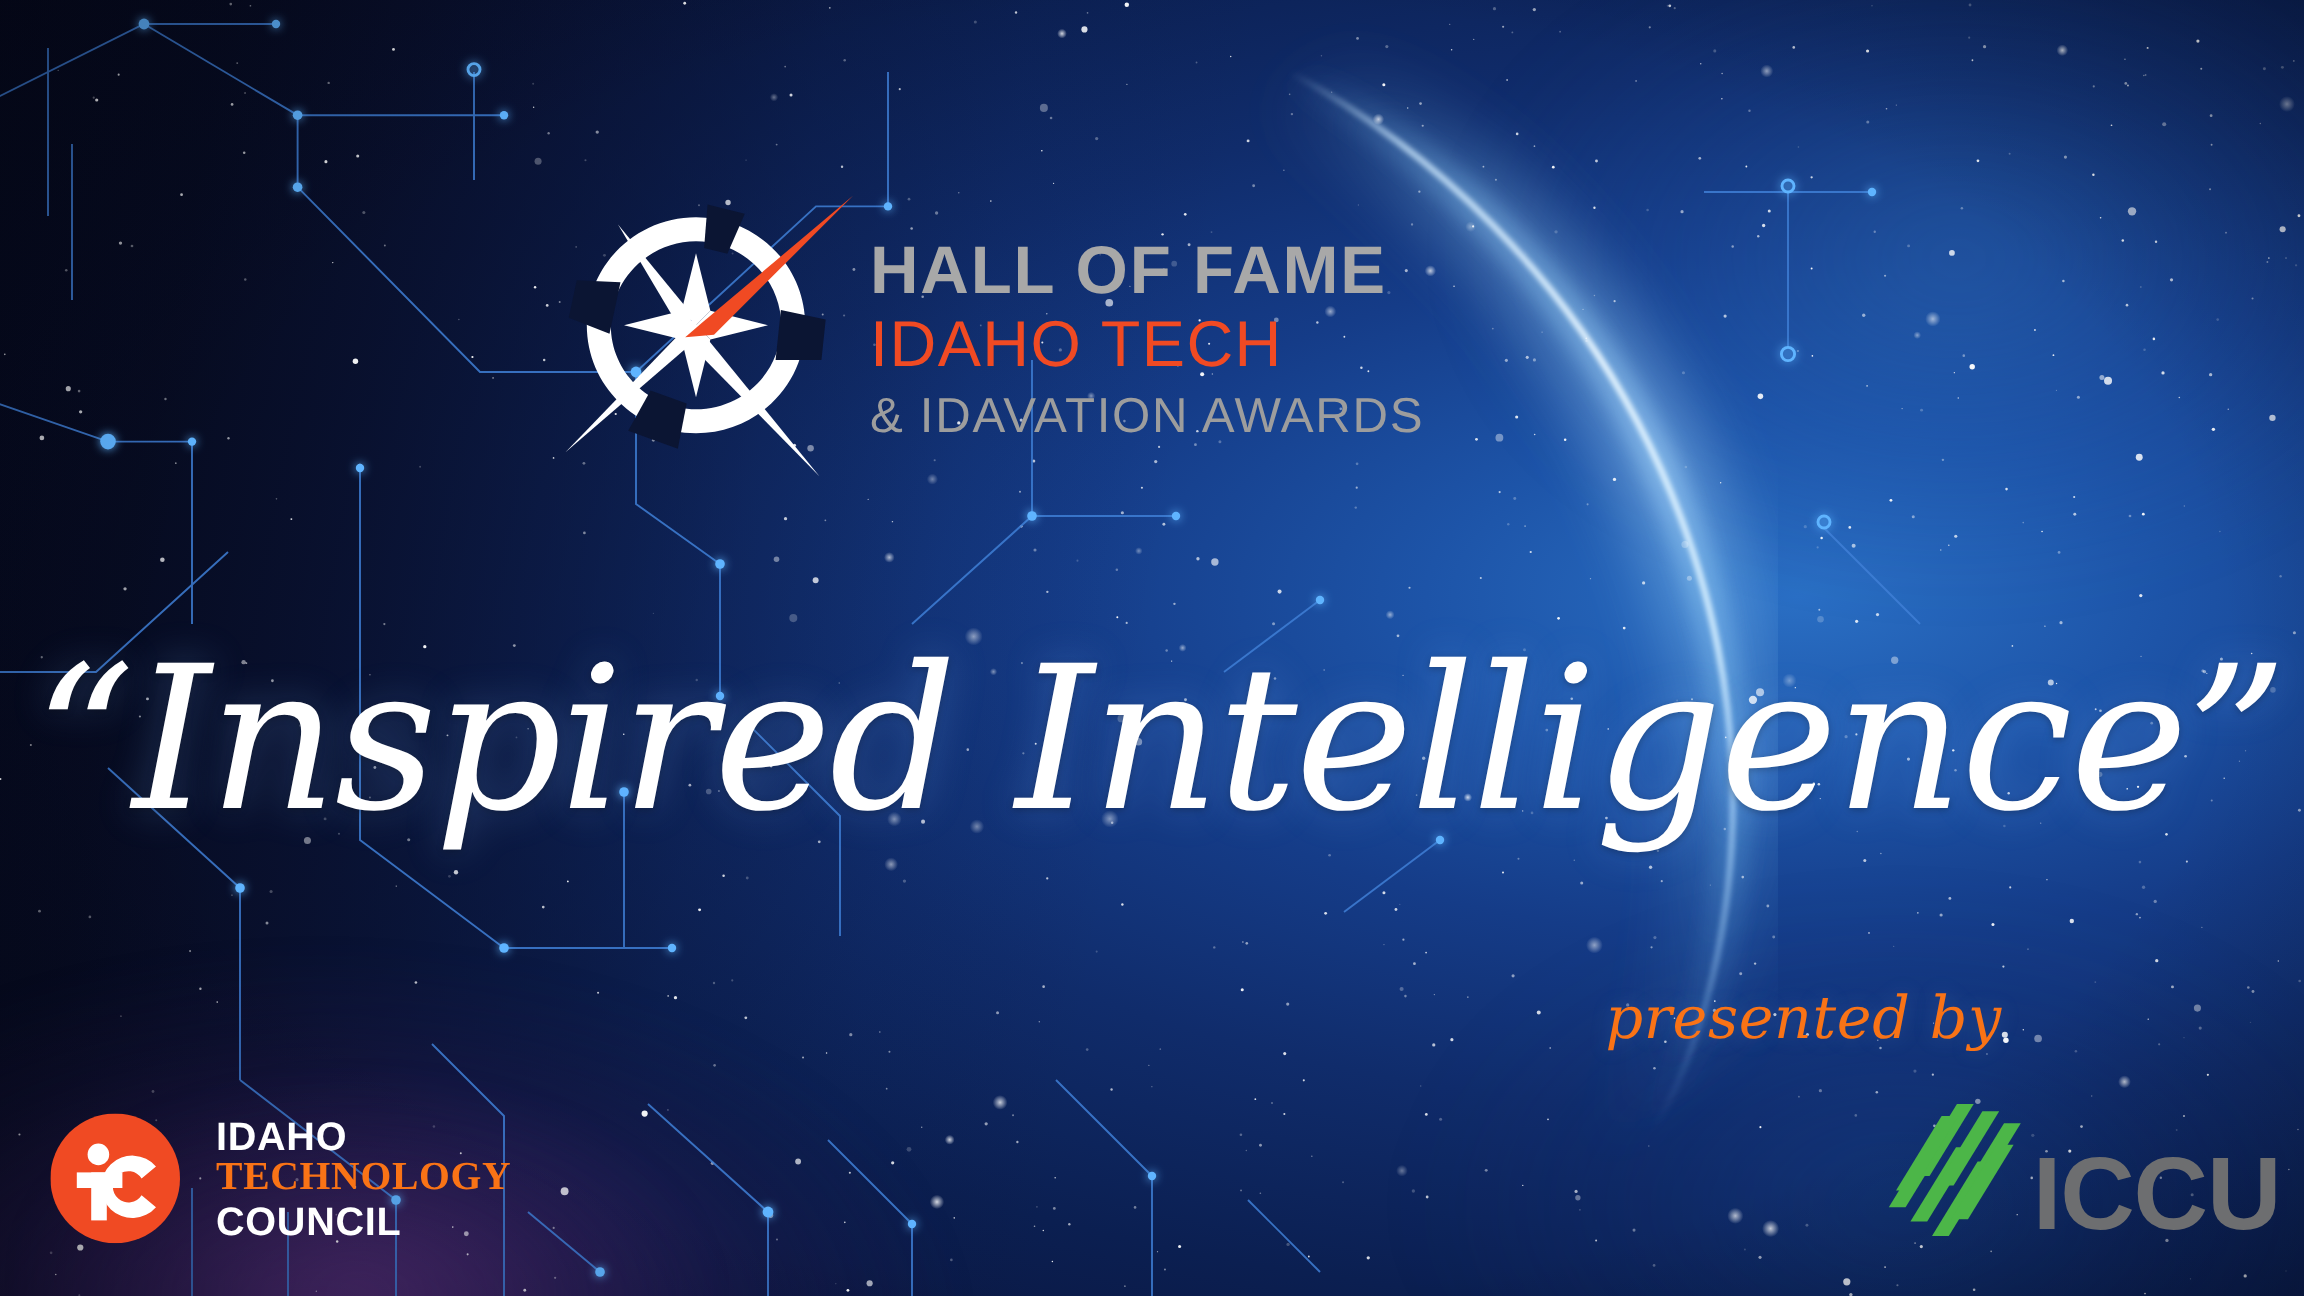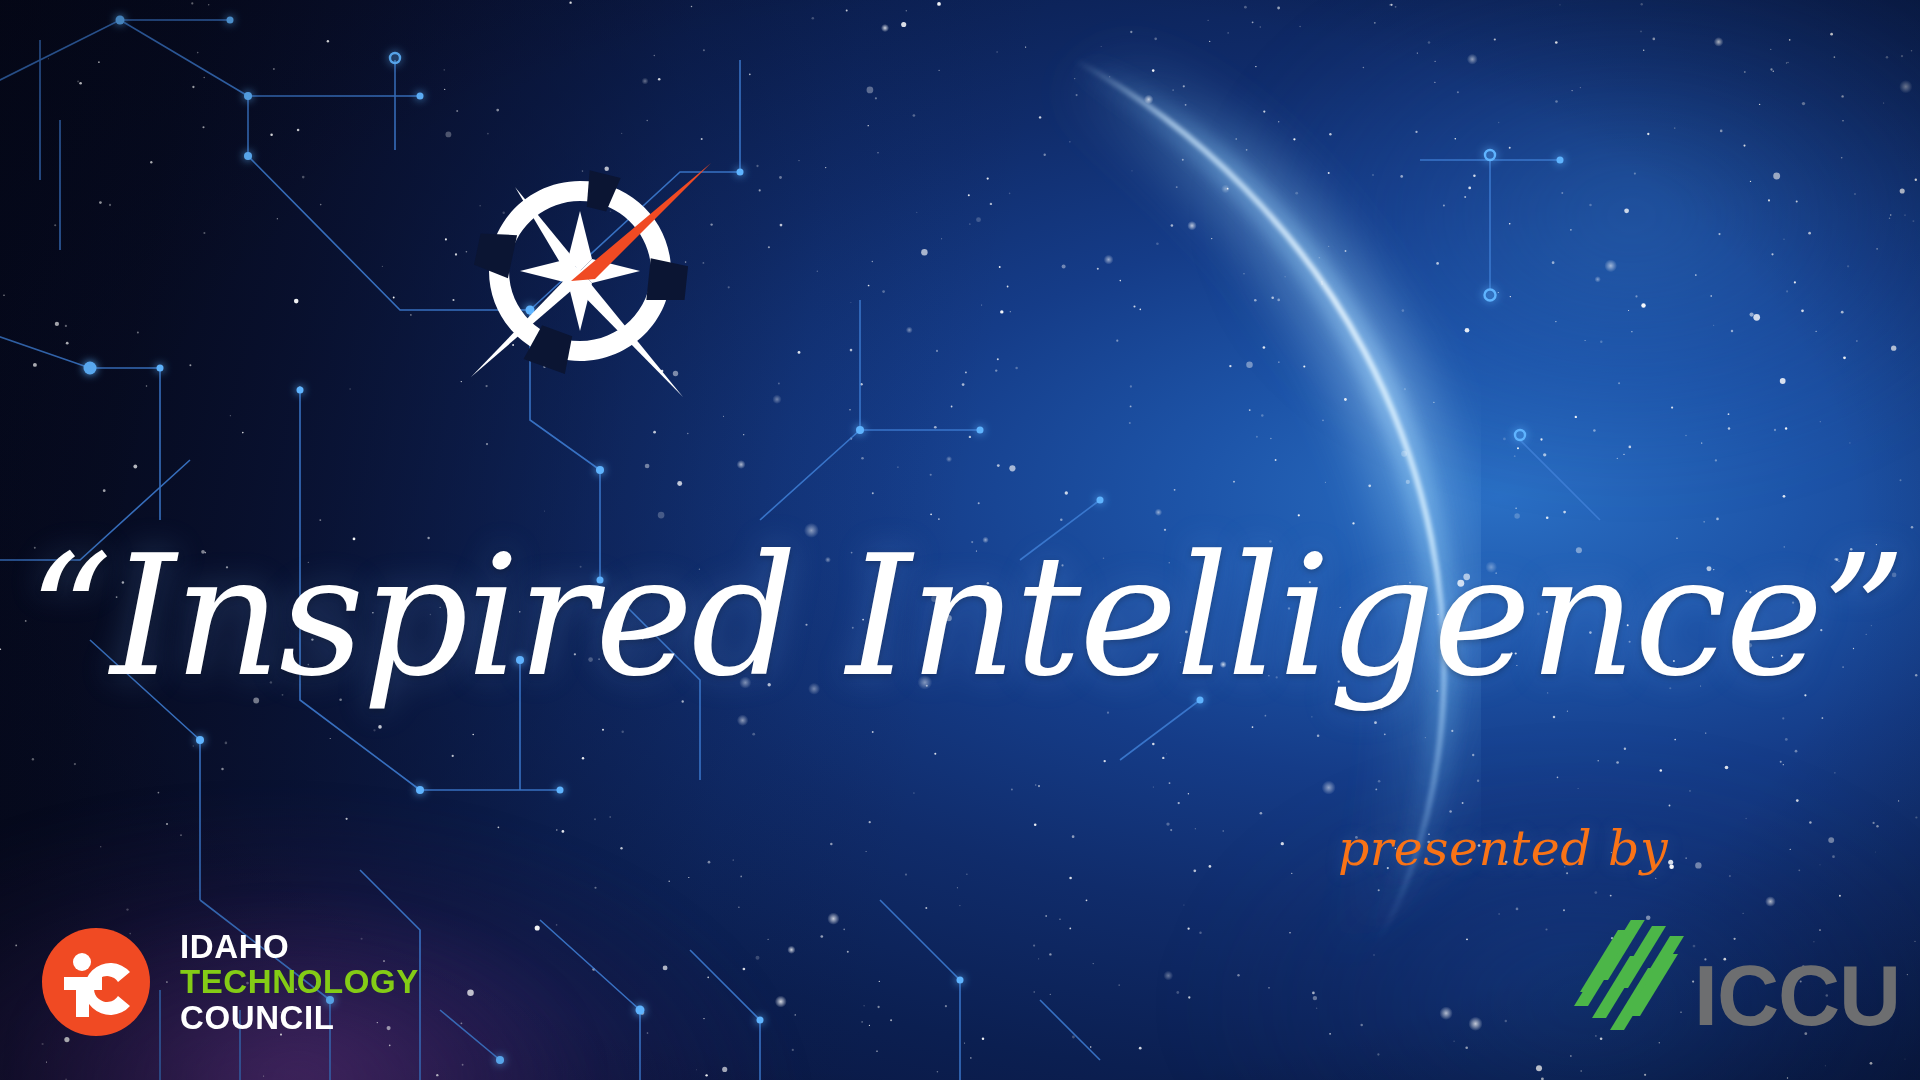--- a/index.html
+++ b/index.html
@@ -115,21 +115,21 @@
   .itc{
     position:absolute;left:42px;top:928px;
     display:flex;align-items:center;gap:30px;
   }
   .itc-badge{width:108px;height:108px;flex:0 0 auto;}
   .itc-words{line-height:1.07;}
   .itc-words div{
     font-size:33px;font-weight:bold;letter-spacing:.6px;white-space:nowrap;
   }
   .itc-l1{color:#ffffff;}
-  .itc-l2{color:#84cc16;}
+  .itc-l2{color:#f97316;font-family:Liberation Serif, serif;}
   .itc-l3{color:#ffffff;}
 
   
   .iccu{
     position:absolute;left:1568px;top:920px;
     display:flex;align-items:flex-end;
   }
   .iccu-mark{width:138px;height:118px;flex:0 0 auto;}
   .iccu-word{
     margin-left:-12px;
@@ -1079,20 +1079,25 @@
 
         <path d="M26,218 L132,108 L142,118 Z" fill="#ffffff"></path>
         <path d="M132,108 L238,238 L122,120 Z" fill="#ffffff"></path>
 
         <path d="M70,28 L134,106 L120,112 Z" fill="#ffffff"></path>
 
         <path d="M266,4 L140,110 L126,122 L150,120 Z" fill="#f04a23"></path>
       </g>
     </svg>
 
+    <div class="logo-text">
+      <div class="lt-hof">HALL OF FAME</div>
+      <div class="lt-idaho">IDAHO TECH</div>
+      <div class="lt-idav">&amp; IDAVATION AWARDS</div>
+    </div>
   </div>
 
   <div class="headline">“Inspired Intelligence”</div>
 
   <div class="presented">presented by</div>
 
   <div class="itc">
     <svg class="itc-badge" viewBox="0 0 108 108">
       <circle cx="54" cy="54" r="54" fill="#f04a23"></circle>
       <circle cx="40" cy="34" r="9" fill="#ffffff"></circle>

